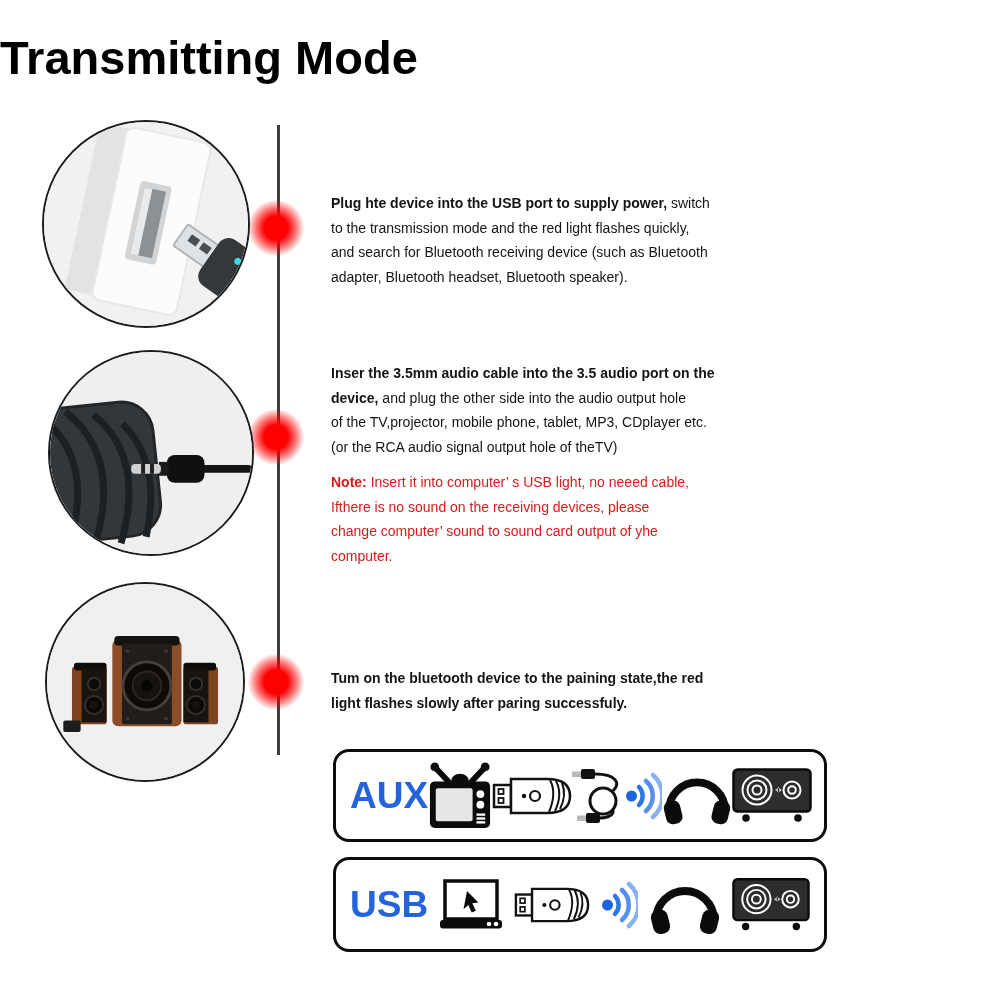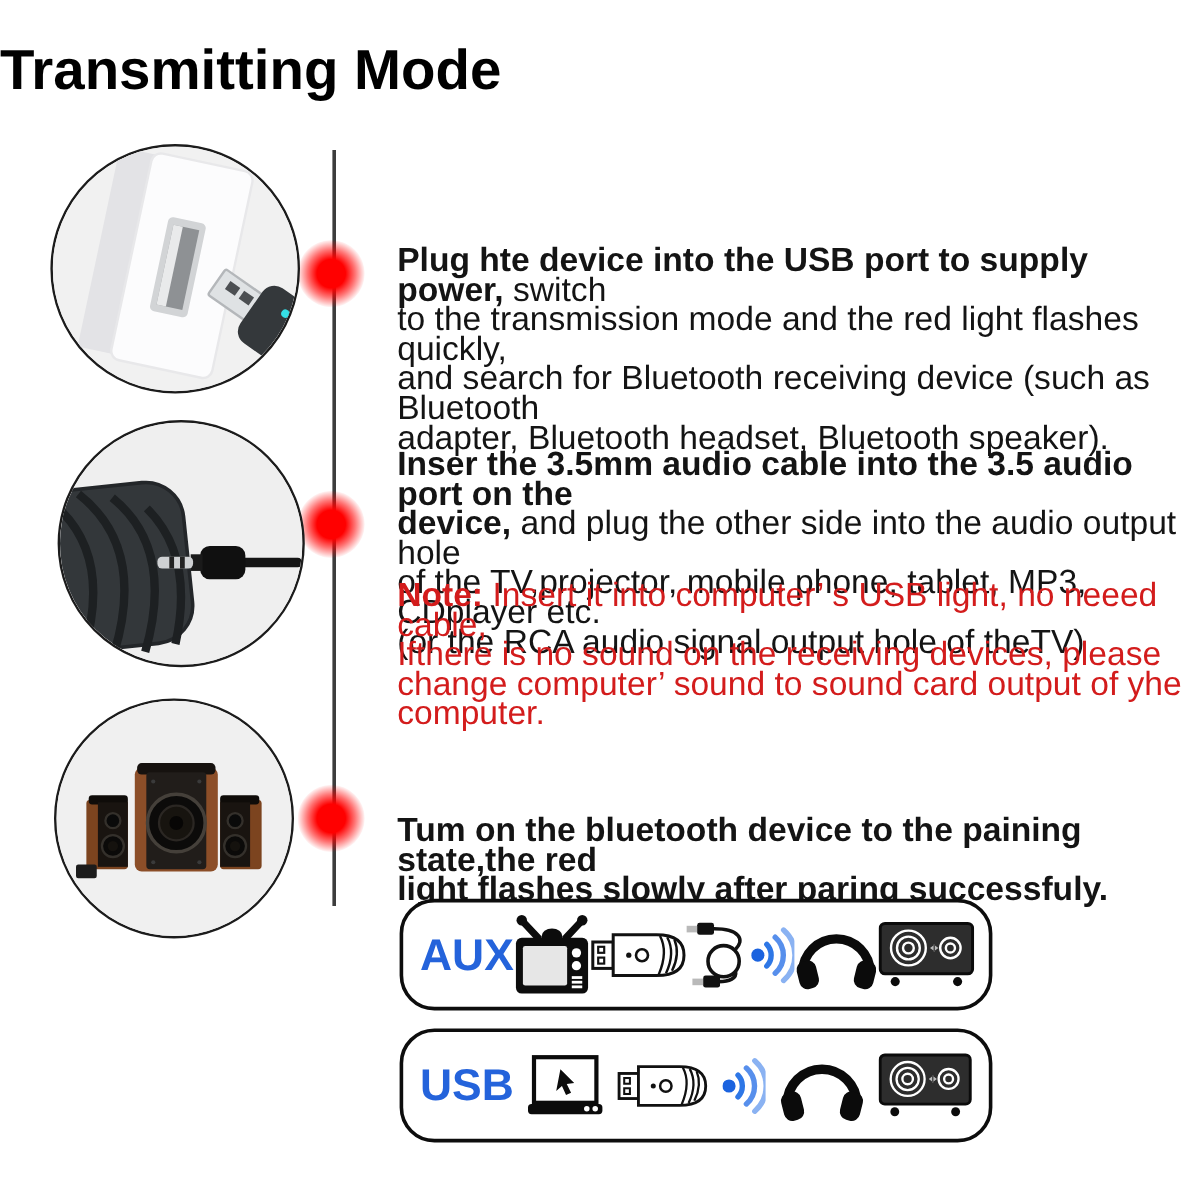--- a/index.html
+++ b/index.html
@@ -20,28 +20,28 @@
   .p1{left:42px;top:120px;width:204px;height:204px;}
   .p2{left:48px;top:350px;width:202px;height:202px;}
   .p3{left:45px;top:582px;width:196px;height:196px;}
   .vline{left:277px;top:125px;width:3px;height:630px;background:#3d3d3d;}
   .glow-dot{
     width:56px;height:56px;border-radius:50%;
     background:radial-gradient(circle,#ff0000 0%,#ff0000 30%,rgba(255,0,0,.55) 50%,rgba(255,0,0,0) 72%);
   }
   .d1{left:248px;top:200px;} .d2{left:248px;top:409px;} .d3{left:248px;top:654px;}
   .step{
-    left:331px;width:660px;font-size:28px;line-height:24.6px;
+    left:331px;width:660px;font-size:14px;line-height:24.6px;
     white-space:pre-line;color:#141414;
   }
   .step b{font-weight:bold;}
   .s1{top:177px;} .s2{top:347px;} .s3{top:652px;font-weight:bold;}
   .note{top:456px;color:#d31c1c;}
   .conn-row{
-    left:333px;width:494px;border:3px solid #0d0d0d;border-radius:29px;background:#fff;
+    left:333px;width:494px;border:3px solid #0d0d0d;border-radius:16px;background:#fff;
     display:flex;align-items:center;justify-content:space-between;
     padding:0 14px;box-sizing:border-box;
   }
   .r1{top:749px;height:93px;}
   .r2{top:857px;height:95px;}
   .row-label{font-size:37px;font-weight:bold;color:#2463db;}
   .icon{display:block;flex:0 0 auto;}
 </style>
 </head>
 <body>

